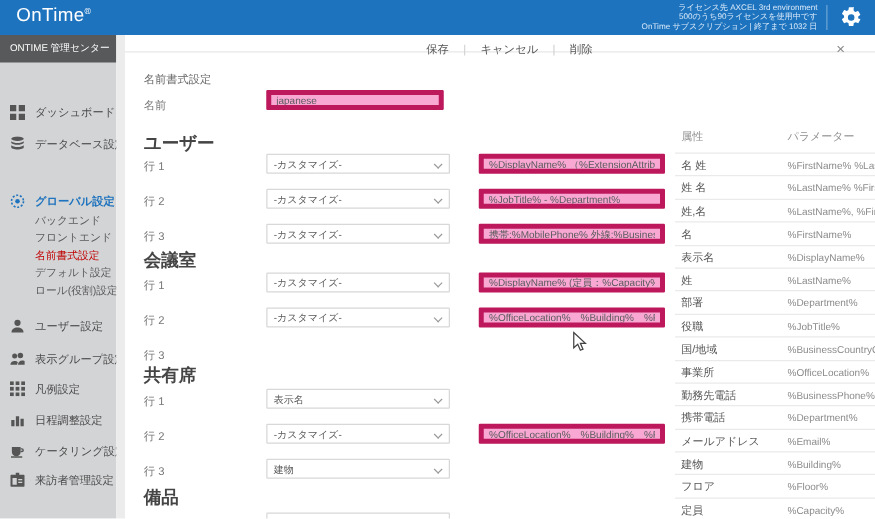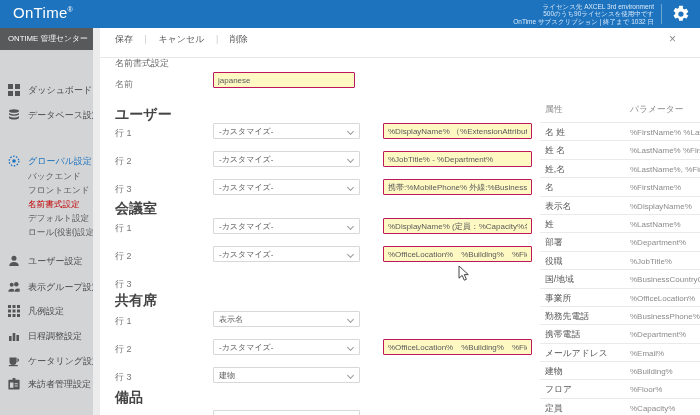--- a/index.html
+++ b/index.html
@@ -15,34 +15,34 @@
   .top-divider { position:absolute; right:38px; top:4px; width:1px; height:20px; background:rgba(255,255,255,.35); }
   .gear-wrap { position:absolute; right:10px; top:5px; width:18px; height:18px; cursor:pointer; }
 
   
   .sidebar { position:absolute; left:0; top:28px; width:93px; height:387px; background:#d3d4d6; }
   .side-scroll { position:absolute; left:93px; top:28px; width:7px; height:387px; background:#ececec; }
   .side-header { position:absolute; left:0; top:0; width:93px; height:22px; background:#58595b; color:#fdfdfd; font-size:7.8px; line-height:22px; padding-left:8px; white-space:nowrap; overflow:hidden; }
   .s-item { position:absolute; left:0; width:93px; height:16px; font-size:9px; color:#4b4b4b; line-height:16px; cursor:pointer; white-space:nowrap; }
   .s-item .lbl { position:absolute; left:28px; }
   .s-item .ic { position:absolute; left:8px; top:2px; width:12px; height:12px; }
-  .s-item.active { color:#1e73be; }
+  .s-item.active { color:#1e73be;font-weight:bold; }
   .s-sub { position:absolute; left:28px; width:65px; height:14px; font-size:8.6px; color:#5a5a5a; line-height:14px; cursor:pointer; white-space:nowrap; }
   .s-sub.current { color:#c00000; }
 
   
   .main { position:absolute; left:100px; top:28px; width:600px; height:387px; background:#fff; }
-  .toolbar { position:absolute; left:0; top:0; width:600px; height:30px; border-bottom:1px solid #e8e8e8; font-size:9px; color:#555; line-height:22px; }
+  .toolbar { position:absolute; left:0; top:0; width:600px; height:14px; border-bottom:1px solid #e8e8e8; font-size:9px; color:#555; line-height:22px;text-align:center; }
   .tb-link { margin-left:15px; cursor:pointer; }
   .tb-sep { color:#ccc; margin-left:9px; margin-right:-6px; }
   .close-x { position:absolute; right:24px; top:0; font-size:12px; color:#8a8a8a; line-height:22px; cursor:pointer; }
   .page-title { position:absolute; left:15px; top:29px; font-size:9px; color:#666; }
   .fld-label { position:absolute; left:15px; font-size:9px; color:#777; white-space:nowrap; }
   .sec-head { position:absolute; left:15px; font-size:14px; font-weight:bold; color:#454545; white-space:nowrap; }
-  input.txt { position:absolute; height:16px; border:1px solid #be185d; background:#fef9c3; font-family:inherit; font-size:8px; color:#5a5a5a; padding:0 4px; border-radius:1px; }
+  input.txt { position:absolute; height:16px; border:4px solid #be185d; background:#f9a8d4; font-family:inherit; font-size:8px; color:#5a5a5a; padding:0 4px; border-radius:1px; }
   .name-input { left:113px; top:44px; width:142px; }
   .row-input { left:283px; width:149px; }
   .sel { position:absolute; left:113px; width:147px; height:16px; border:1px solid #d8d8d8; background:#fff; border-radius:1px; font-size:8px; color:#5a5a5a; line-height:15px; padding-left:5px; cursor:pointer; white-space:nowrap; overflow:hidden; }
   .sel .chev { position:absolute; right:6px; top:5px; width:5px; height:5px; border-right:1px solid #9a9a9a; border-bottom:1px solid #9a9a9a; transform:rotate(45deg); }
 
   
   .rtable { position:absolute; left:440px; top:70px; width:300px; }
   .rt-head { position:relative; height:24px; font-size:9px; color:#8f8f8f; }
   .rt-row { position:relative; height:18.4px; border-top:1px solid #eaeaea; }
   .c-attr { position:absolute; left:5px; top:4px; font-size:8.8px; color:#555; white-space:nowrap; }

